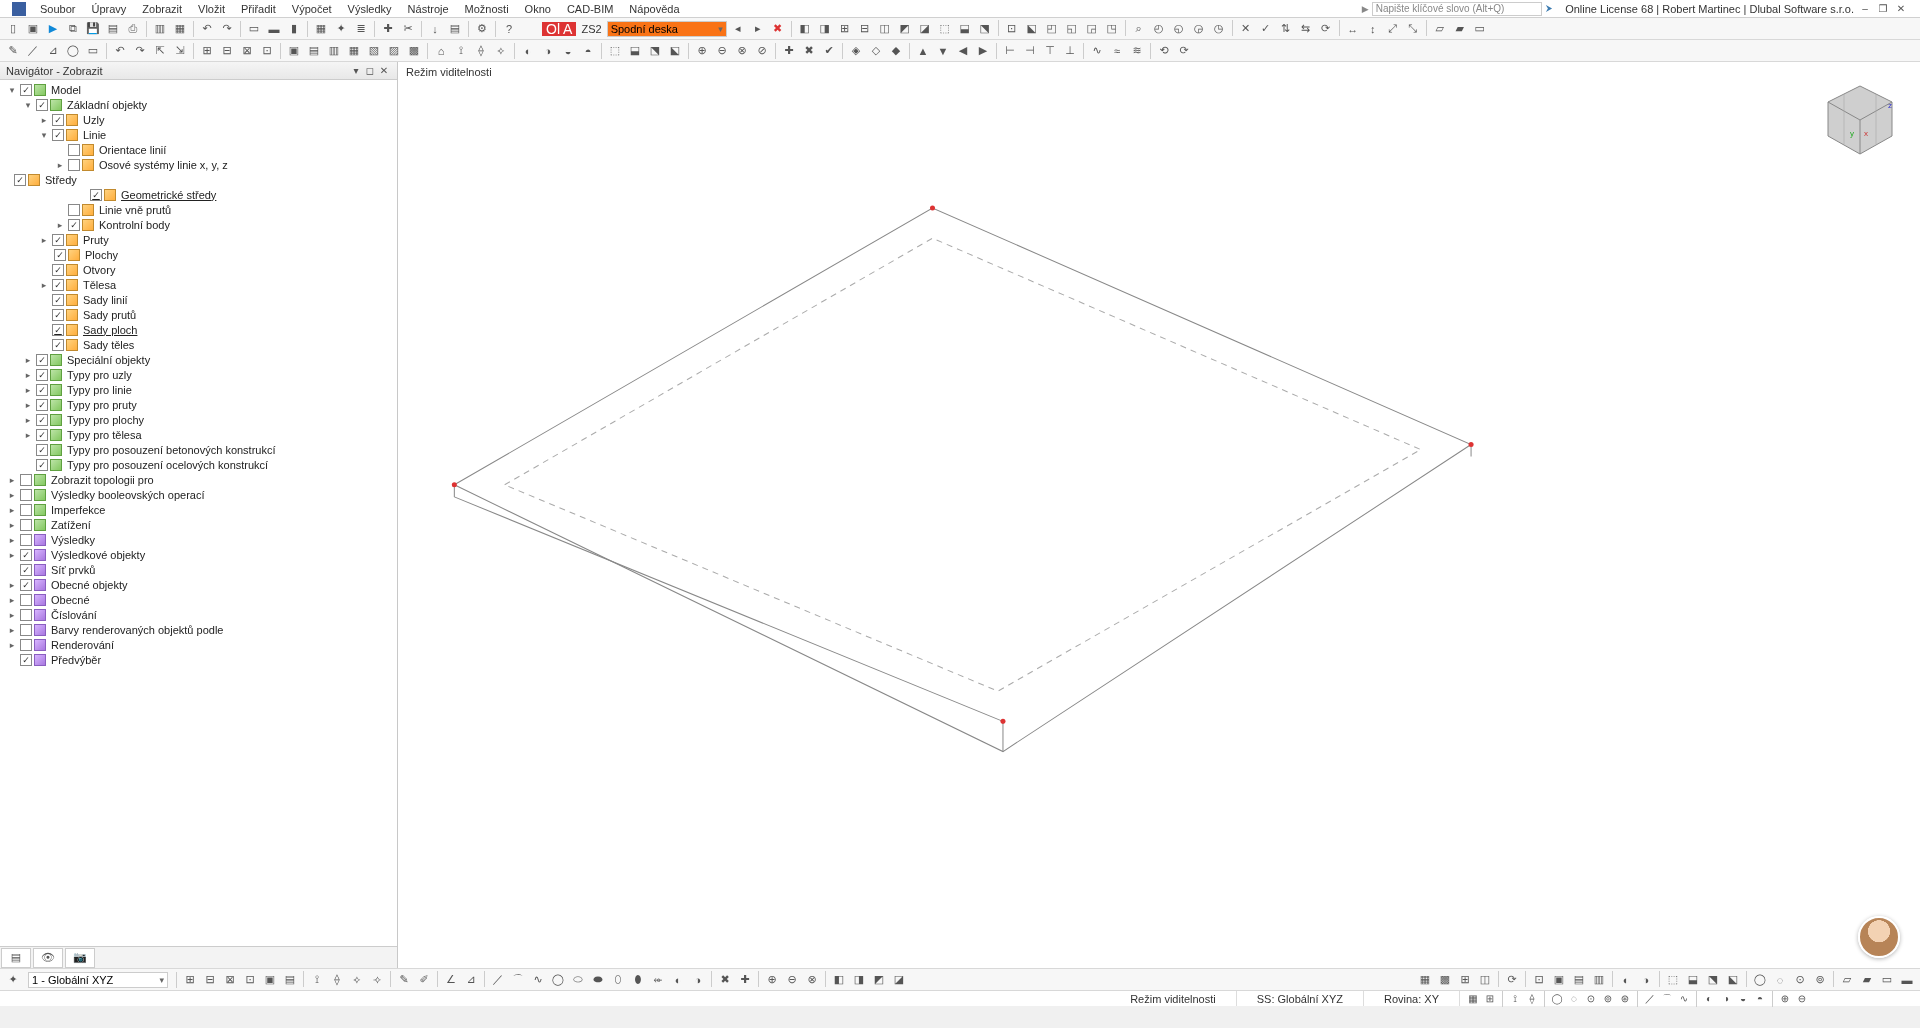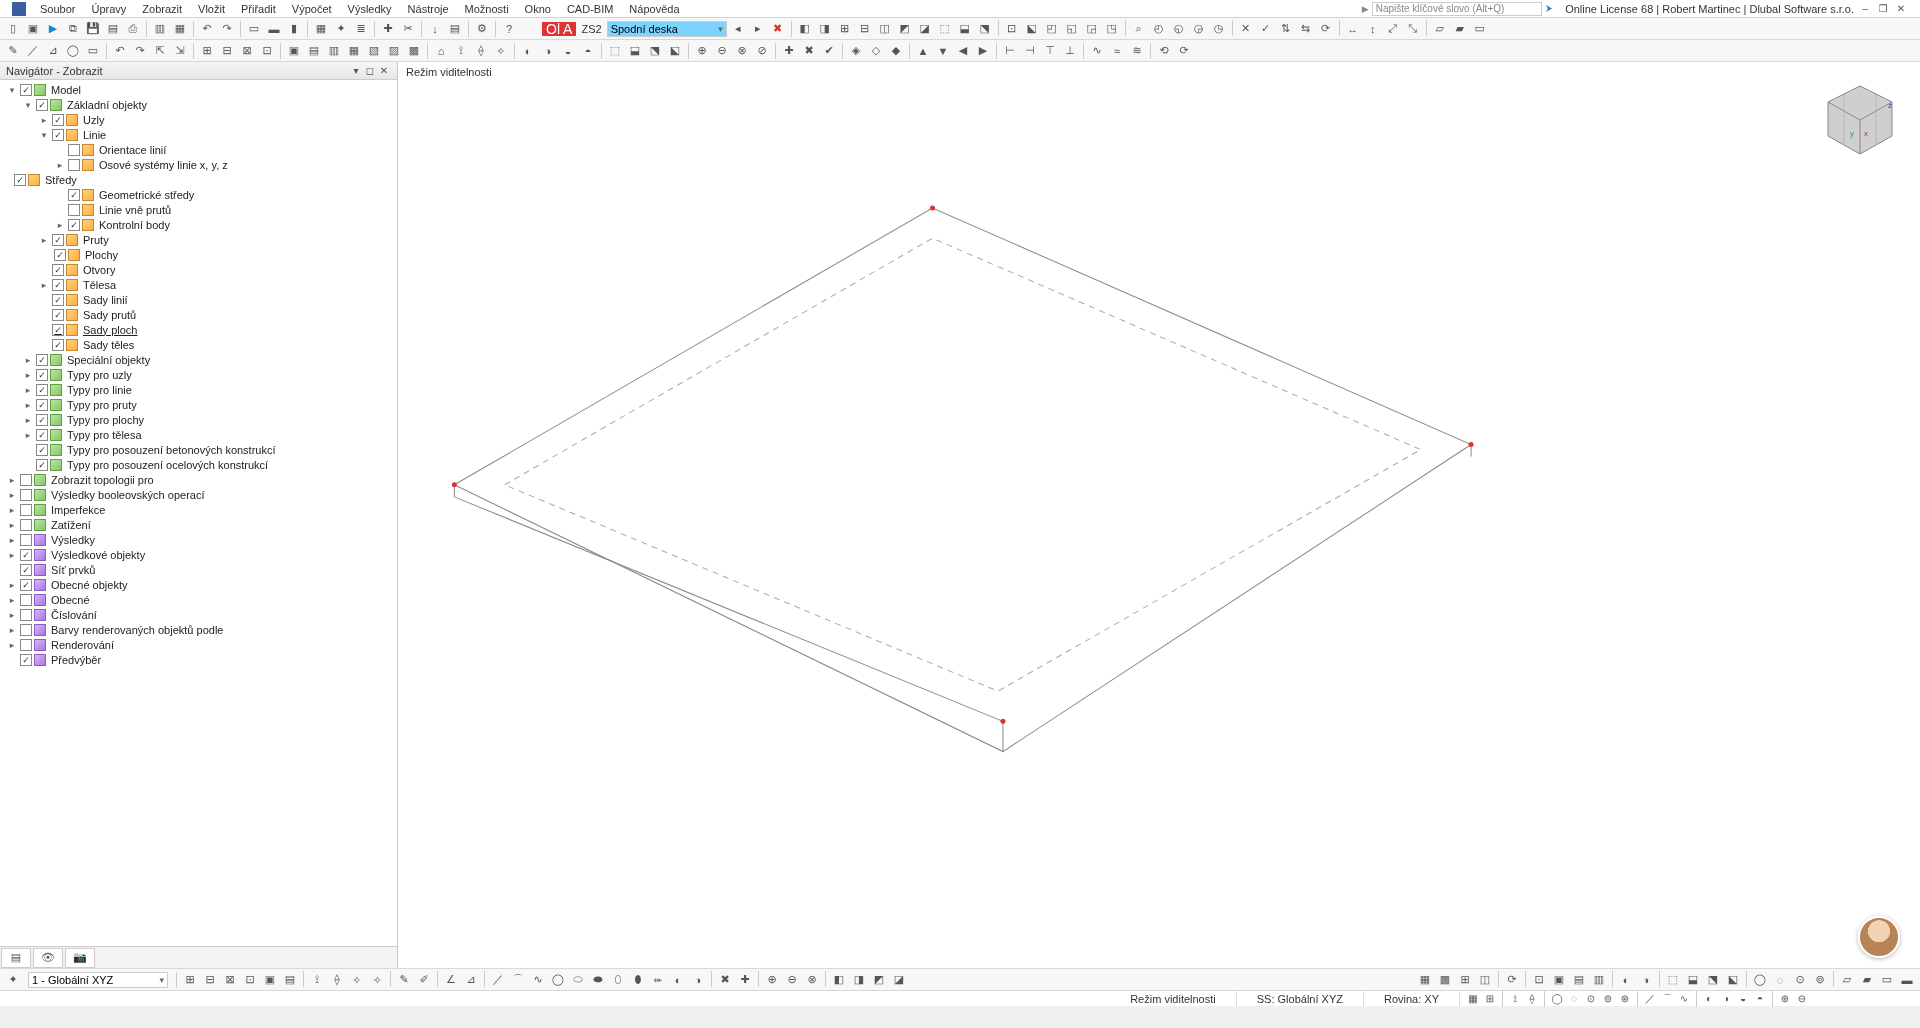--- a/index.html
+++ b/index.html
@@ -10,21 +10,21 @@
 .menubar .spacer { flex: 1; }
 .menubar .search-box { width: 170px; height: 14px; border: 1px solid #ccc; font-size: 10px; color: #888; padding: 0 3px; background: #fff; display: flex; align-items: center; }
 .menubar .arrow { color: #888; font-size: 9px; margin-right: 3px; }
 .menubar .status { color: #333; margin-left: 10px; white-space: nowrap; }
 .menubar .win-btn { width: 14px; text-align: center; color: #555; font-size: 10px; margin-left: 4px; cursor: default; }
 .toolbar { height: 22px; background: #f7f7f7; border-bottom: 1px solid #d8d8d8; display: flex; align-items: center; padding: 0 4px; gap: 2px; }
 .tb-btn { width: 18px; height: 18px; display: flex; align-items: center; justify-content: center; font-size: 11px; color: #555; cursor: default; border: 1px solid transparent; }
 .tb-sep { width: 1px; height: 16px; background: #ccc; margin: 0 2px; }
 .tb-label { font-size: 11px; color: #333; padding: 0 3px; }
 .tb-badge { font-size: 14px; background: #d33; color: #fff; padding: 0 4px; height: 14px; display: flex; align-items: center; }
-.tb-select { font-size: 11px; height: 16px; border: 1px solid #ccc; background: #7dd3fc; padding: 0 6px 0 3px; min-width: 120px; display: flex; align-items: center; position: relative; }
+.tb-select { font-size: 11px; height: 16px; border: 1px solid #ccc; background: #f97316; padding: 0 6px 0 3px; min-width: 120px; display: flex; align-items: center; position: relative; }
 .tb-select::after { content: "▾"; position: absolute; right: 3px; font-size: 9px; color: #666; }
 .toolbar2 { height: 22px; background: #f7f7f7; border-bottom: 1px solid #d8d8d8; display: flex; align-items: center; padding: 0 4px; gap: 2px; }
 .body-row { display: flex; height: calc(1028px - 18px - 22px - 22px - 22px - 22px - 16px); }
 .nav-panel { width: 398px; background: #fff; border-right: 1px solid #c8c8c8; display: flex; flex-direction: column; }
 .nav-header { height: 18px; background: linear-gradient(#f5f5f5,#e8e8e8); border-bottom: 1px solid #ccc; display: flex; align-items: center; font-size: 11px; padding: 0 6px; color: #333; }
 .nav-header .spacer { flex: 1; }
 .nav-header .hbtn { width: 14px; text-align: center; font-size: 10px; color: #555; cursor: default; }
 .tree { flex: 1; overflow: auto; font-size: 11px; color: #222; padding: 2px 0; }
 .tree-row { display: flex; align-items: center; height: 15px; white-space: nowrap; }
 .tree-row .tw { width: 12px; text-align: center; font-size: 9px; color: #666; cursor: default; }
@@ -276,21 +276,21 @@
           <span class="cb"></span>
           <span class="ic "></span>
           <span class="lbl">Osové systémy linie x, y, z</span>
         </div>
         <div class="tree-row" style="">
           <span class="tw"> </span>
           <span class="cb checked"></span>
           <span class="ic "></span>
           <span class="lbl">Středy</span>
         </div>
-        <div class="tree-row" style="padding-left: 54px;">
+        <div class="tree-row" style="padding-left: 76px; text-decoration: underline;">
           <span class="tw"> </span>
           <span class="cb checked"></span>
           <span class="ic "></span>
           <span class="lbl">Geometrické středy</span>
         </div>
         <div class="tree-row" style="padding-left: 54px;">
           <span class="tw"> </span>
           <span class="cb"></span>
           <span class="ic "></span>
           <span class="lbl">Linie vně prutů</span>

